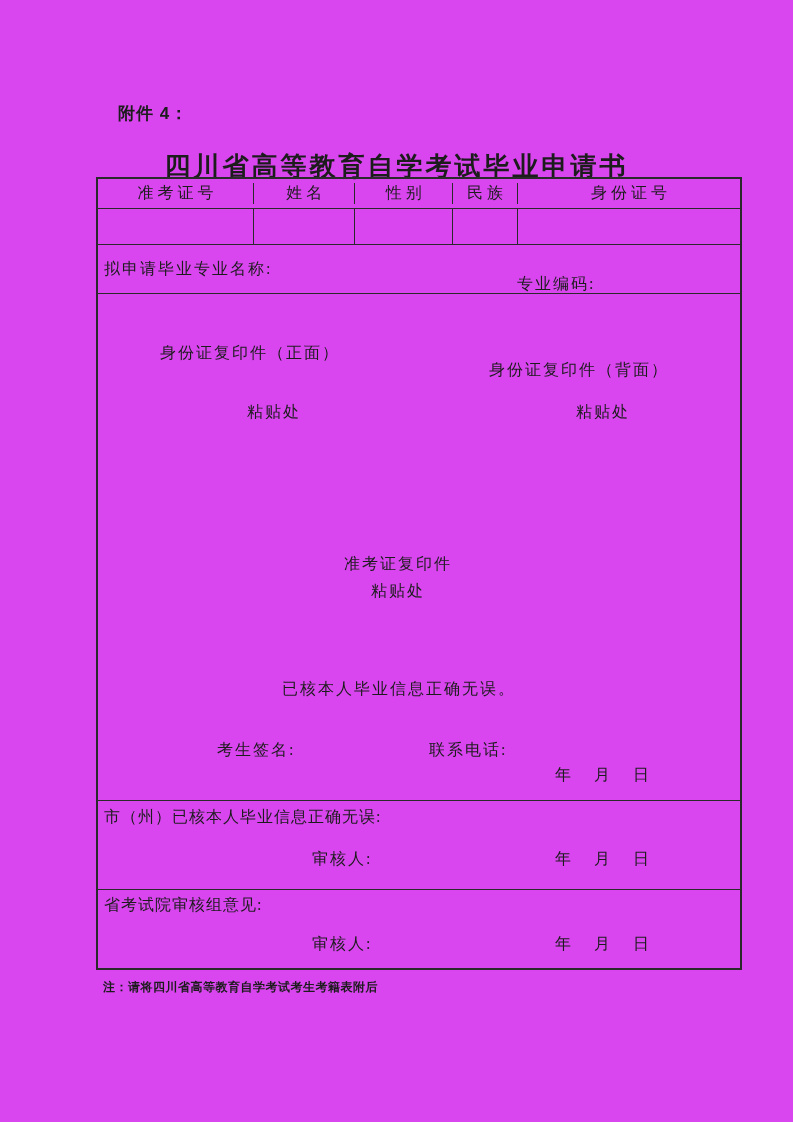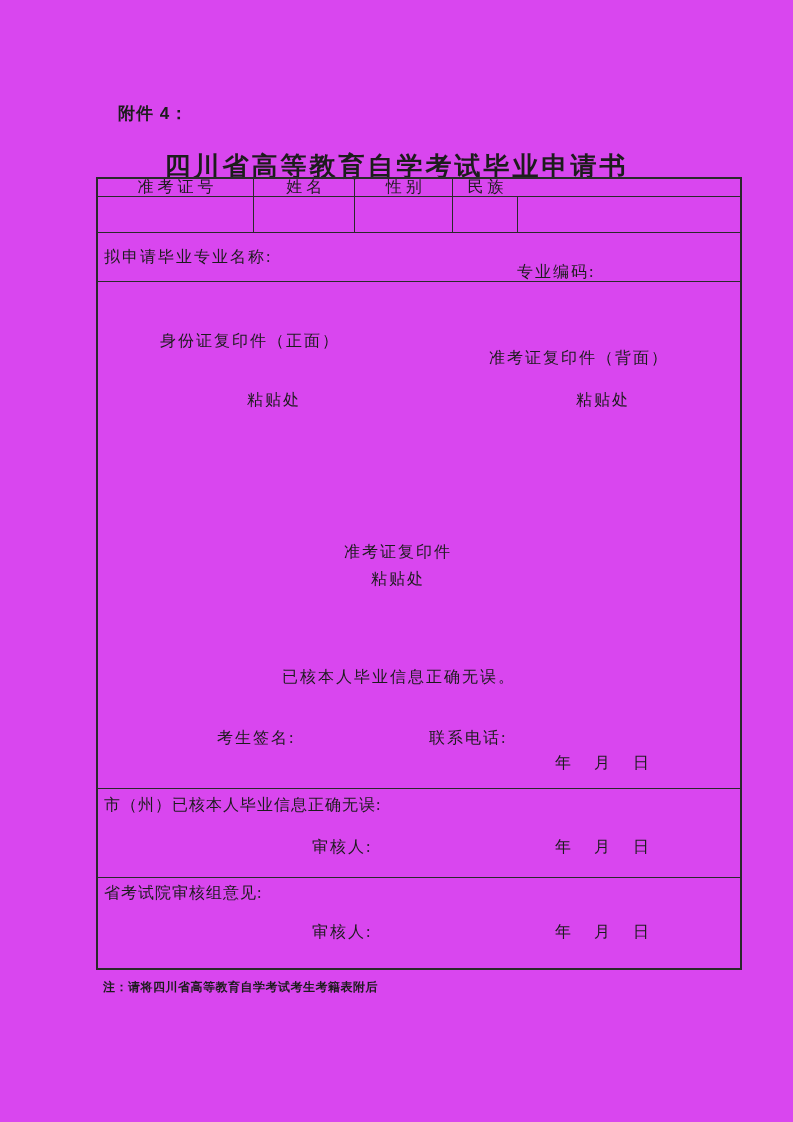--- a/index.html
+++ b/index.html
@@ -47,21 +47,21 @@
     font-size: 16px;
   }
   .t-row {
     display: flex;
     border-bottom: 1px solid #2a2a2a;
     box-sizing: border-box;
     position: relative;
     flex: 0 0 auto;
   }
   .t-row:last-child { border-bottom: none; flex: 1 1 auto; }
-  .row-header   { height: 18px; align-items: center; }
+  .row-header   { height: 30px; align-items: center; }
   .row-empty    { height: 36px; }
   .row-major    { height: 49px; text-align: center; }
   .row-paste    { height: 507px; }
   .row-city     { height: 89px; }
   .t-cell {
     border-right: 1px solid #2a2a2a;
     box-sizing: border-box;
     display: flex;
     align-items: center;
     justify-content: center;
@@ -102,38 +102,39 @@
 
   <div class="doc-title">四川省高等教育自学考试毕业申请书</div>
 
   <div class="form-table">
 
     <div class="t-row row-header">
       <div class="t-cell col-1 header-text">准考证号</div>
       <div class="t-cell col-2 header-text">姓名</div>
       <div class="t-cell col-3 header-text">性别</div>
       <div class="t-cell col-4 header-text">民族</div>
+      <div class="t-cell col-5 header-text">身份证号</div>
     </div>
 
     <div class="t-row row-empty">
       <div class="t-cell col-1"></div>
       <div class="t-cell col-2"></div>
       <div class="t-cell col-3"></div>
       <div class="t-cell col-4"></div>
       <div class="t-cell col-5"></div>
     </div>
 
     <div class="t-row row-major">
       <div class="line spaced-2" style="left:6px; top:13px;">拟申请毕业专业名称:</div>
       <div class="line spaced-2" style="left:419px; top:28px;">专业编码:</div>
     </div>
 
     <div class="t-row row-paste">
       <div class="line centered spaced-2" style="left:152px; top:48px;">身份证复印件（正面）</div>
-      <div class="line centered spaced-2" style="left:481px; top:65px;">准考证复印件（背面）</div>
+      <div class="line centered spaced-2" style="left:481px; top:65px;">身份证复印件（背面）</div>
       <div class="line centered spaced-2" style="left:176px; top:107px;">粘贴处</div>
       <div class="line centered spaced-2" style="left:505px; top:107px;">粘贴处</div>
 
       <div class="line centered spaced-2" style="left:300px; top:259px;">准考证复印件</div>
       <div class="line centered spaced-2" style="left:300px; top:286px;">粘贴处</div>
 
       <div class="line centered spaced-2" style="left:301px; top:384px;">已核本人毕业信息正确无误。</div>
 
       <div class="line spaced-2" style="left:119px; top:445px;">考生签名:</div>
       <div class="line spaced-2" style="left:331px; top:445px;">联系电话:</div>

